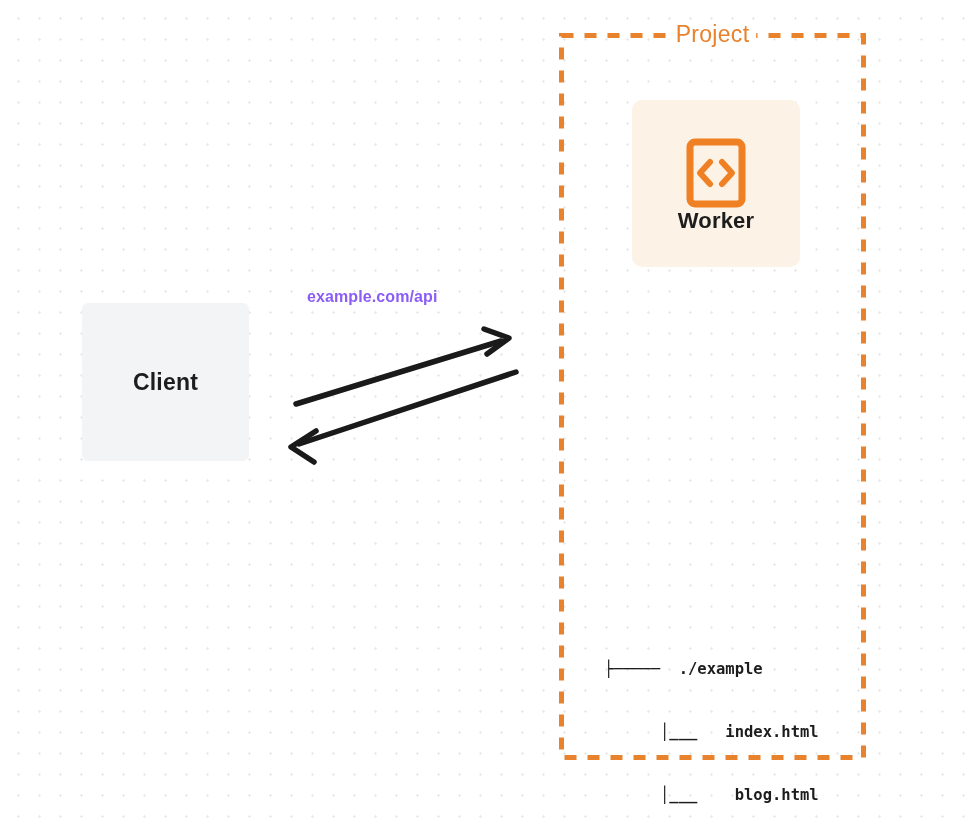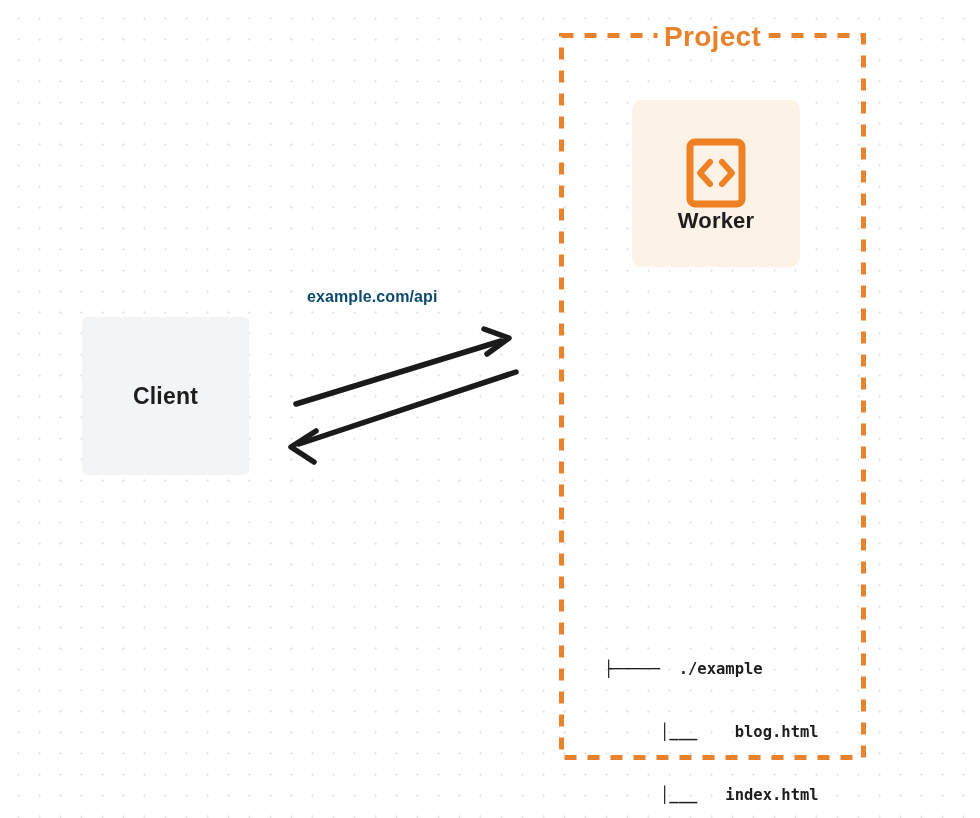--- a/index.html
+++ b/index.html
@@ -22,21 +22,21 @@
     position: absolute;
     inset: 0;
     width: 980px;
     height: 818px;
   }
 
   
   #client-node {
     position: absolute;
     left: 82px;
-    top: 317px;
+    top: 303px;
     width: 167px;
     height: 158px;
     background: #f3f4f6;
     border-radius: 6px;
     display: flex;
     align-items: center;
     justify-content: center;
   }
   #client-node .node-label {
     font-size: 23px;
@@ -53,21 +53,21 @@
     width: 980px;
     height: 818px;
     pointer-events: none;
   }
   #request-label {
     position: absolute;
     left: 307px;
     top: 288px;
     font-size: 16px;
     font-weight: bold;
-    color: #0c4a6e;
+    color: #8b5cf6;
     letter-spacing: 0.1px;
     white-space: nowrap;
   }
 
   
   #project-container {
     position: absolute;
     left: 559px;
     top: 33px;
     width: 307px;
@@ -80,22 +80,22 @@
     width: 100%;
     height: 100%;
   }
   #project-title {
     position: absolute;
     left: 50%;
     top: -12px;
     transform: translateX(-50%);
     background: #ffffff;
     padding: 0 7px;
-    font-size: 28px;
-    font-weight: bold;
+    font-size: 23px;
+    font-weight: normal;
     color: #e8822c;
     letter-spacing: 0.3px;
     white-space: nowrap;
   }
 
   
   .service-card {
     position: absolute;
     background: #fdf2e6;
     border-radius: 10px;
@@ -182,19 +182,19 @@
         <rect x="4" y="4" width="52" height="62" rx="5" ry="5" fill="none" stroke="#ef8023" stroke-width="7"></rect>
         <polyline points="24,24 14,35 24,46" fill="none" stroke="#ef8023" stroke-width="6" stroke-linecap="round" stroke-linejoin="round"></polyline>
         <polyline points="36,24 46,35 36,46" fill="none" stroke="#ef8023" stroke-width="6" stroke-linecap="round" stroke-linejoin="round"></polyline>
       </svg>
       <span class="service-label">Worker</span>
     </div>
 
 
     <div id="assets-tree">
       <span class="tree-row">├─────  ./example</span>
+      <span class="tree-row">      │___   index.html</span>
       <span class="tree-row">      │___    blog.html</span>
-      <span class="tree-row">      │___   index.html</span>
       
     </div>
 
   </div>
 </div>
 
 </body></html>

